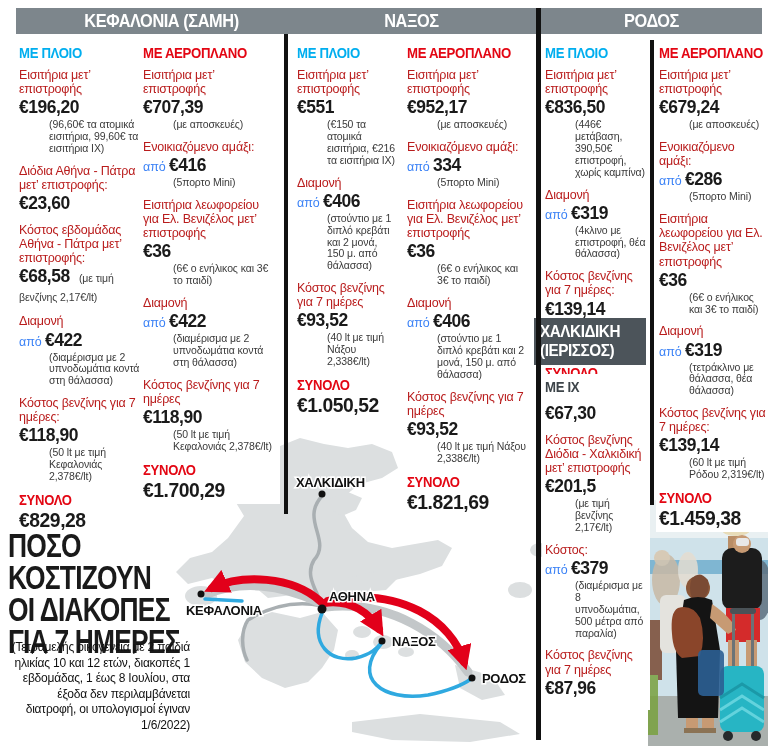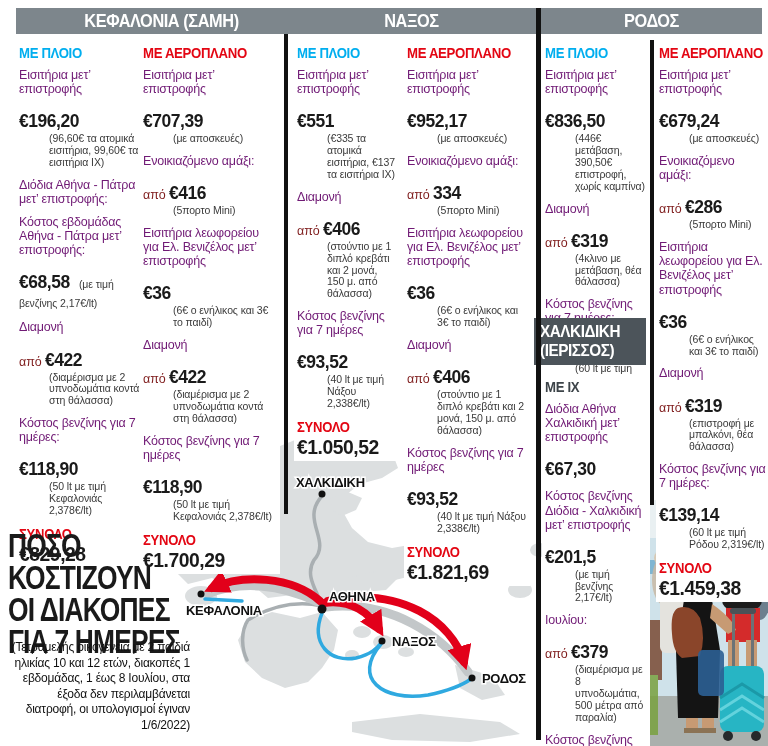--- a/index.html
+++ b/index.html
@@ -12,23 +12,23 @@
             white-space:nowrap;display:block;}
   .blackdiv{position:absolute;background:#111;}
   
   .col{position:absolute;top:40px;background:#fff;padding:2px 3px;z-index:4;}
   .mode{font-weight:bold;font-size:15px;letter-spacing:-0.4px;transform:scaleX(.88);
         transform-origin:left;white-space:nowrap;margin:2px 0 7px 0;}
   .mode.boat{color:#00aeef;}
   .mode.plane{color:#e30613;}
   .mode.car{color:#3d4449;}
   .item{margin-bottom:9px;}
-  .lbl{font-size:12.5px;line-height:1.13;letter-spacing:-0.2px;color:#701a75;}
-  .price-line{margin-top:14px;}
-  .prefix{font-size:12.5px;color:#7f1d1d;}
+  .lbl{font-size:12.5px;line-height:1.13;letter-spacing:-0.2px;color:#b91c1c;}
+  .price-line{margin-top:0;}
+  .prefix{font-size:12.5px;color:#3b82f6;}
   .price{font-weight:bold;font-size:19px;letter-spacing:-0.5px;display:inline-block;
          transform:scaleX(.92);transform-origin:left;white-space:nowrap;}
   .note{font-size:10.5px;line-height:1.13;color:#3a3a3a;letter-spacing:-0.1px;margin-top:1px;margin-left:30px;}
   .note.inline{display:inline;margin-left:2px;}
   .total-label{color:#e30613;font-weight:bold;font-size:14.5px;letter-spacing:-0.3px;
                transform:scaleX(.9);transform-origin:left;margin-top:3px;}
   .total-value{font-weight:bold;font-size:21px;letter-spacing:-0.5px;transform:scaleX(.92);
                transform-origin:left;white-space:nowrap;}
   
   .halk-header{position:absolute;left:534px;top:318px;width:112px;background:#4c545a;
@@ -127,20 +127,21 @@
 <div class="col" style="left:16px;width:122px;">
   <div class="mode boat">ΜΕ ΠΛΟΙΟ</div>
   <div>
       <div class="item">
         <div class="lbl">Εισιτήρια μετ’ επιστροφής</div>
         <div class="price-line"><span class="price">€196,20</span></div>
         <div class="note">(96,60€ τα ατομικά εισιτήρια, 99,60€ τα εισιτήρια ΙΧ)</div>
       </div>
       <div class="item">
         <div class="lbl">Διόδια Αθήνα - Πάτρα μετ’ επιστροφής:</div>
+        <div class="price-line"><span class="price">€23,60</span></div>
       </div>
       <div class="item">
         <div class="lbl">Κόστος εβδομάδας Αθήνα - Πάτρα μετ’ επιστροφής:</div>
         <div class="price-line"><span class="price">€68,58</span><span class="note inline"> (με τιμή βενζίνης 2,17€/lt)</span></div>
       </div>
       <div class="item">
         <div class="lbl">Διαμονή</div>
         <div class="price-line"><span class="prefix">από </span><span class="price">€422</span></div>
         <div class="note">(διαμέρισμα με 2 υπνοδωμάτια κοντά στη θάλασσα)</div>
       </div>
@@ -186,21 +187,21 @@
   <div class="total-label">ΣΥΝΟΛΟ</div>
   <div class="total-value">€1.700,29</div>
 </div>
 
 <div class="col" style="left:294px;width:100px;">
   <div class="mode boat">ΜΕ ΠΛΟΙΟ</div>
   <div>
       <div class="item">
         <div class="lbl">Εισιτήρια μετ’ επιστροφής</div>
         <div class="price-line"><span class="price">€551</span></div>
-        <div class="note">(€335 τα ατομικά εισιτήρια, €137 τα εισιτήρια ΙΧ)</div>
+        <div class="note">(€150 τα ατομικά εισιτήρια, €216 τα εισιτήρια ΙΧ)</div>
       </div>
       <div class="item">
         <div class="lbl">Διαμονή</div>
         <div class="price-line"><span class="prefix">από </span><span class="price">€406</span></div>
         <div class="note">(στούντιο με 1 διπλό κρεβάτι και 2 μονά, 150 μ. από θάλασσα)</div>
       </div>
       <div class="item">
         <div class="lbl">Κόστος βενζίνης για 7 ημέρες</div>
         <div class="price-line"><span class="price">€93,52</span></div>
         <div class="note">(40 lt με τιμή Νάξου 2,338€/lt)</div>
@@ -247,21 +248,21 @@
   <div class="mode boat">ΜΕ ΠΛΟΙΟ</div>
   <div>
       <div class="item">
         <div class="lbl">Εισιτήρια μετ’ επιστροφής</div>
         <div class="price-line"><span class="price">€836,50</span></div>
         <div class="note">(446€ μετάβαση, 390,50€ επιστροφή, χωρίς καμπίνα)</div>
       </div>
       <div class="item">
         <div class="lbl">Διαμονή</div>
         <div class="price-line"><span class="prefix">από </span><span class="price">€319</span></div>
-        <div class="note">(4κλινο με μετάβαση, θέα θάλασσα)</div>
+        <div class="note">(4κλινο με επιστροφή, θέα θάλασσα)</div>
       </div>
       <div class="item">
         <div class="lbl">Κόστος βενζίνης για 7 ημέρες:</div>
         <div class="price-line"><span class="price">€139,14</span></div>
         <div class="note">(60 lt με τιμή Ρόδου 2,319€/lt)</div>
       </div>
     </div>
   <div class="total-label">ΣΥΝΟΛΟ</div>
   <div class="total-value">€1.294,64</div>
 </div>
@@ -280,50 +281,49 @@
         <div class="note">(5πορτο Mini)</div>
       </div>
       <div class="item">
         <div class="lbl">Εισιτήρια λεωφορείου για Ελ. Βενιζέλος μετ’ επιστροφής</div>
         <div class="price-line"><span class="price">€36</span></div>
         <div class="note">(6€ ο ενήλικος και 3€ το παιδί)</div>
       </div>
       <div class="item">
         <div class="lbl">Διαμονή</div>
         <div class="price-line"><span class="prefix">από </span><span class="price">€319</span></div>
-        <div class="note">(επιστροφή με μπαλκόνι, θέα θάλασσα)</div>
+        <div class="note">(τετράκλινο με θάλασσα, θέα θάλασσα)</div>
       </div>
       <div class="item">
         <div class="lbl">Κόστος βενζίνης για 7 ημέρες:</div>
         <div class="price-line"><span class="price">€139,14</span></div>
         <div class="note">(60 lt με τιμή Ρόδου 2,319€/lt)</div>
       </div>
     </div>
   <div class="total-label">ΣΥΝΟΛΟ</div>
   <div class="total-value">€1.459,38</div>
 </div>
 
 <div class="halk-header">
   <div>ΧΑΛΚΙΔΙΚΗ</div>
   <div>(ΙΕΡΙΣΣΟΣ)</div>
 </div>
 <div class="col" style="left:542px;top:374px;width:102px;">
   <div class="mode car">ΜΕ ΙΧ</div>
   <div>
       <div class="item">
-        <div class="lbl">Διόδια Αθήνα Χαλκιδική μετ’ επιστροφής</div>
         <div class="price-line"><span class="price">€67,30</span></div>
       </div>
       <div class="item">
         <div class="lbl">Κόστος βενζίνης Διόδια - Χαλκιδική μετ’ επιστροφής</div>
         <div class="price-line"><span class="price">€201,5</span></div>
         <div class="note">(με τιμή βενζίνης 2,17€/lt)</div>
       </div>
       <div class="item">
-        <div class="lbl">Ιουλίου:</div>
+        <div class="lbl">Κόστος:</div>
         <div class="price-line"><span class="prefix">από </span><span class="price">€379</span></div>
         <div class="note">(διαμέρισμα με 8 υπνοδωμάτια, 500 μέτρα από παραλία)</div>
       </div>
       <div class="item">
         <div class="lbl">Κόστος βενζίνης για 7 ημέρες</div>
         <div class="price-line"><span class="price">€87,96</span></div>
       </div>
     </div>
 
 </div>

